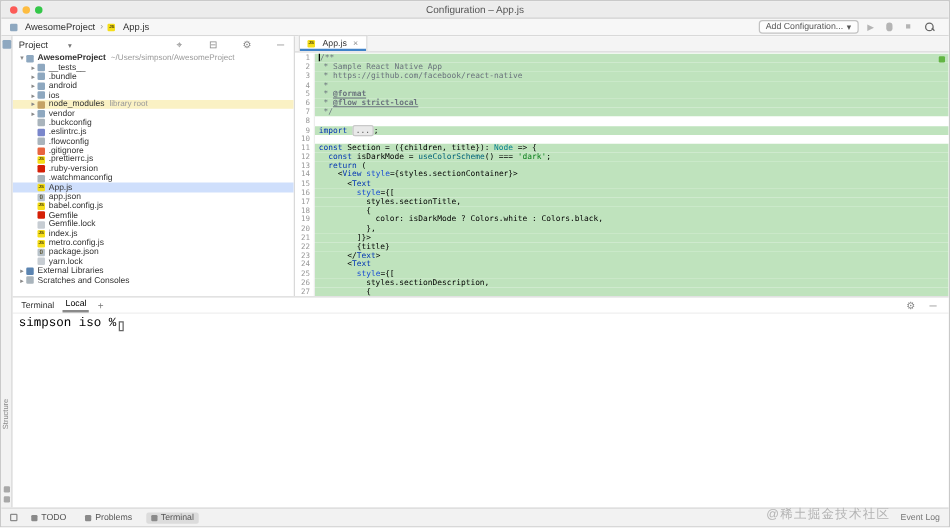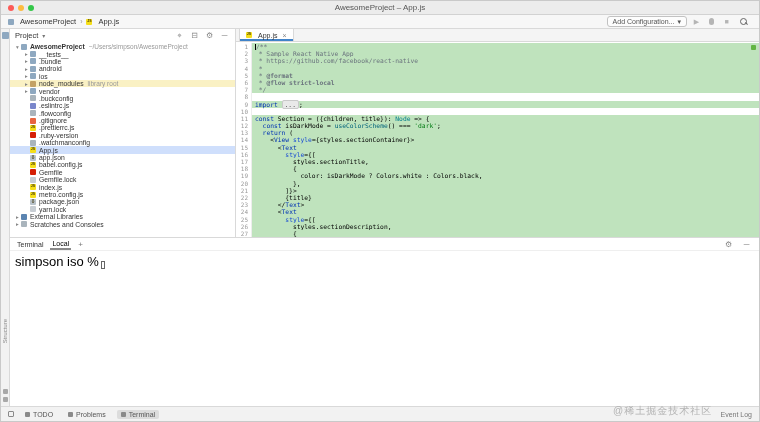--- a/index.html
+++ b/index.html
@@ -37,21 +37,21 @@
     background:#f2f2f2; border-right:1px solid #d9d9d9; z-index:3; }
   .stripe .ptool { width:7px; height:7px; margin:3px auto 0; background:#8ea8c0; border-radius:1px; }
   .vlabel { position:absolute; top:290px; left:1px; writing-mode:vertical-rl;
     transform:rotate(180deg); font-size:6px; color:#888; }
   .stripe .sicon { width:5px; height:5px; background:#a8a8a8; border-radius:1px; margin:3px auto 0; }
   .stripe .sicons { position:absolute; bottom:4px; left:0; right:0; }
   
   .main { position:absolute; top:28px; left:9px; right:0; height:208px; display:flex; }
   
   .project { width:226px; border-right:1px solid #d9d9d9; display:flex; flex-direction:column; background:#fff; }
-  .phead { height:13px; display:flex; align-items:center; padding:0 5px; gap:4px;
+  .phead { height:13px; display:flex; align-items:center; padding:0 5px; gap:16px;
     font-size:7.5px; color:#333; }
   .phead .arrow { font-size:6px; color:#777; }
   .picon { color:#888; font-size:8px; width:11px; text-align:center; margin-left:0; }
   .phead .grow { flex:1; }
   .tree { flex:1; overflow:hidden; padding-top:1px; }
   .tree-row { display:flex; align-items:center; height:7.4px; font-size:6.8px;
     color:#333; white-space:nowrap; }
   .tree-row.sel { background:#cfdffc; }
   .tree-row.hl-y { background:#faf1c4; }
   .tw { width:7px; color:#888; font-size:5.5px; flex:none; text-align:center; }
@@ -104,22 +104,22 @@
   
   .terminal { position:absolute; left:9px; right:0; top:236px; bottom:15px;
     border-top:1px solid #d9d9d9; display:flex; flex-direction:column; background:#fff; }
   .thead { height:13px; display:flex; align-items:center; gap:7px; padding:0 7px;
     font-size:7px; color:#333; border-bottom:1px solid #efefef; }
   .ttab { color:#000; border-bottom:2px solid #8a8a8a; padding:0 2px; height:12px;
     display:flex; align-items:center; }
   .tplus { color:#777; font-size:8px; }
   .thead .grow { flex:1; }
   .ticon { color:#888; font-size:8px; width:11px; text-align:center; }
-  .tbody { flex:1; padding:3px 5px; font-family:Liberation Sans, sans-serif;
-    font-size:13px; color:#000; position:relative; }
+  .tbody { flex:1; padding:3px 5px; font-family:Liberation Mono, monospace;
+    font-size:10px; color:#000; position:relative; }
   .tcursor { display:inline-block; width:4px; height:8px; border:1px solid #666;
     margin-left:2px; vertical-align:text-bottom; }
   
   .statusbar { position:absolute; left:0; right:0; bottom:0; height:15px;
     background:#f2f2f2; border-top:1px solid #d9d9d9; display:flex; align-items:center;
     padding:0 7px; gap:7px; font-size:7px; color:#555; z-index:4; }
   .sb-grid { width:6px; height:6px; border:1px solid #8a8a8a; border-radius:1px; }
   .sb-item { display:flex; align-items:center; gap:3px; padding:1px 4px; border-radius:2px; }
   .sb-item.active { background:#dcdcdc; }
   .sb-chip { width:5px; height:5px; background:#8a8a8a; border-radius:1px; }
@@ -132,21 +132,21 @@
 <body>
 
 <div class="app">
 
   <div class="titlebar">
     <div class="traffic">
       <span class="dot r"></span>
       <span class="dot y"></span>
       <span class="dot g"></span>
     </div>
-    <div class="wtitle">AwesomeProject – App.js</div>
+    <div class="wtitle">Configuration – App.js</div>
   </div>
 
   <div class="navbar">
     <span class="crumb">
       <span class="chip chip-folder"></span>
       <span>AwesomeProject</span>
     </span>
     <span class="sep">›</span>
     <span class="crumb">
       <span class="chip chip-js">JS</span>

